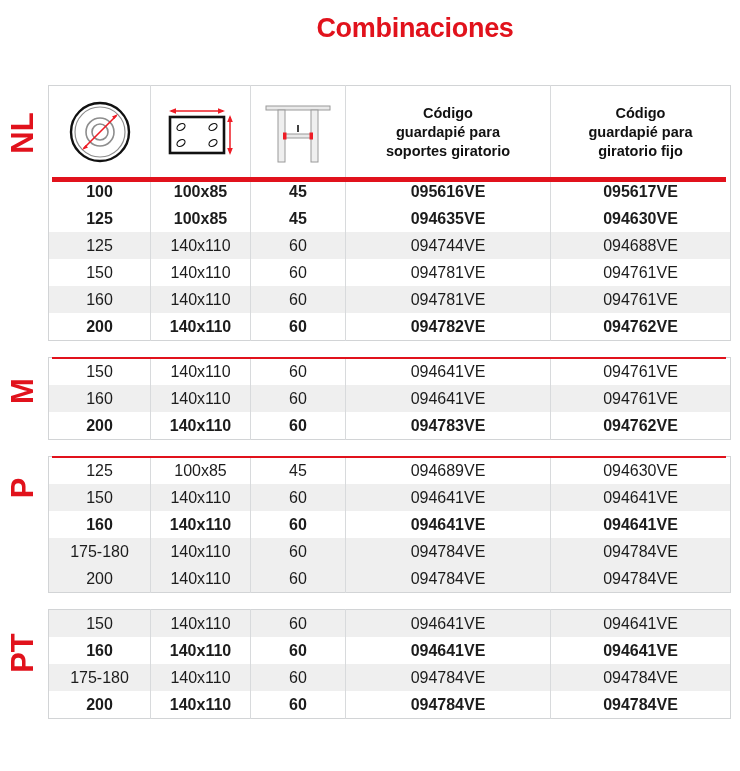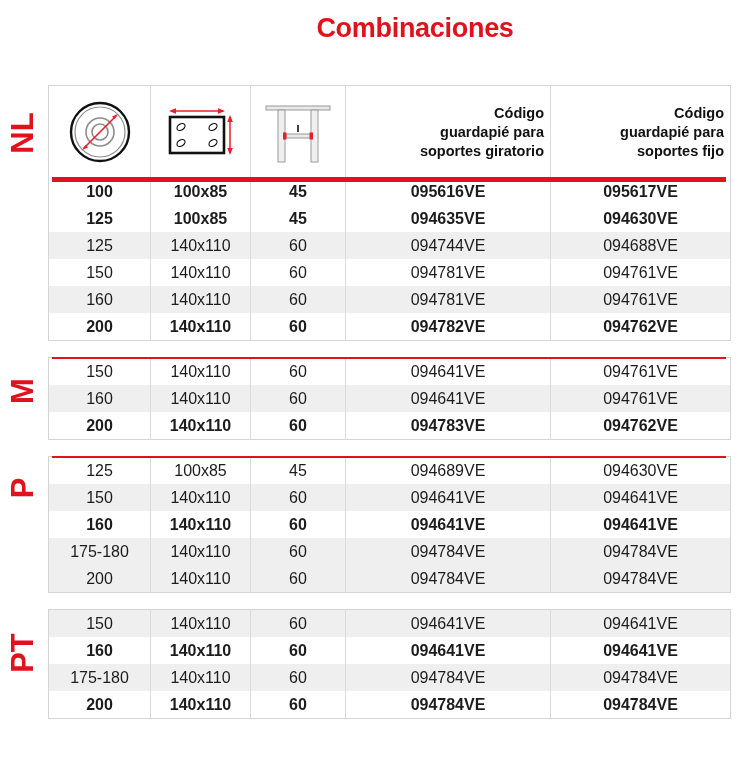--- a/index.html
+++ b/index.html
@@ -96,21 +96,21 @@
   col.c-dia   { width: 102px; }
   col.c-plate { width: 100px; }
   col.c-bolt  { width: 95px; }
   col.c-giro  { width: 205px; }
   col.c-fijo  { width: 180px; }
 
   
   .head-row th {
     height: 92px;
     vertical-align: middle;
-    text-align: right;
+    text-align: center;
     font-weight: bold;
     font-size: 14.5px;
     line-height: 19px;
     color: #111111;
     background: #ffffff;
   }
   .head-text { padding: 0 6px; }
 
   
   .redrule {
@@ -211,21 +211,21 @@
               <div class="head-text">
                 <div>Código</div>
                 <div>guardapié para</div>
                 <div>soportes giratorio</div>
               </div>
             </th>
             <th>
               <div class="head-text">
                 <div>Código</div>
                 <div>guardapié para</div>
-                <div>soportes fijo</div>
+                <div>giratorio fijo</div>
               </div>
             </th>
           </tr>
         </thead>
         <tbody>
           <tr class="bold">
             <td>100</td>
             <td>100x85</td>
             <td>45</td>
             <td>095616VE</td>

